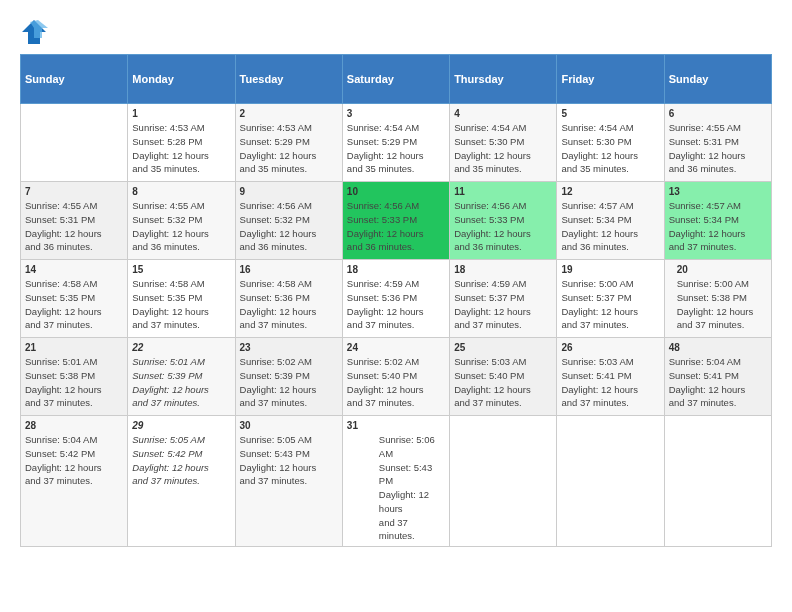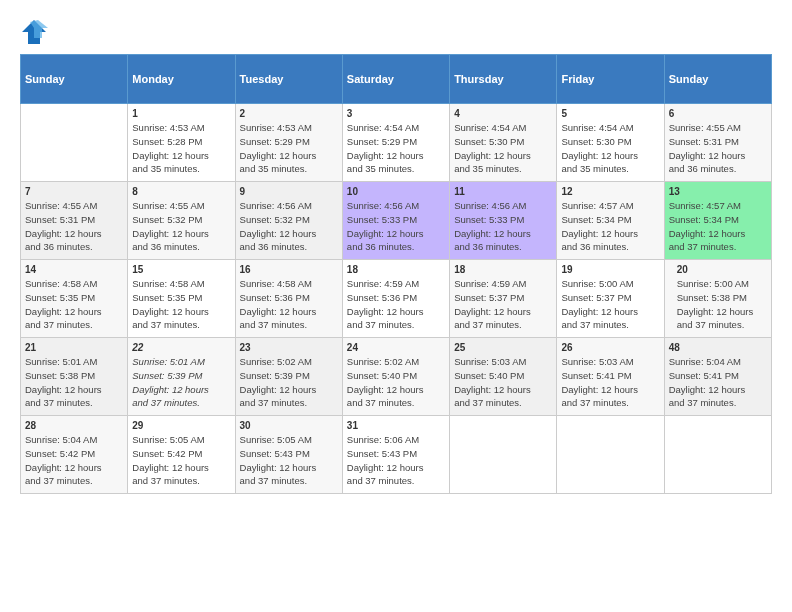--- a/index.html
+++ b/index.html
@@ -180,28 +180,28 @@
 Daylight: 12 hours
 and 36 minutes.</div>
           </td>
           <td style="background: rgb(240, 240, 240);">
             <span class="day-num">9</span>
             <div class="day-info" style="white-space: pre-line;">Sunrise: 4:56 AM
 Sunset: 5:32 PM
 Daylight: 12 hours
 and 36 minutes.</div>
           </td>
-          <td style="background: #c4b5fd; margin-left: 27px;">
+          <td style="background: #22c55e; margin-left: 27px;">
             <span class="day-num">10</span>
             <div class="day-info" style="white-space: pre-line;">Sunrise: 4:56 AM
 Sunset: 5:33 PM
 Daylight: 12 hours
 and 36 minutes.</div>
           </td>
-          <td style="background: #c4b5fd;">
+          <td style="background: #86efac;">
             <span class="day-num">11</span>
             <div class="day-info" style="white-space: pre-line;">Sunrise: 4:56 AM
 Sunset: 5:33 PM
 Daylight: 12 hours
 and 36 minutes.</div>
           </td>
           <td style="background: rgb(247, 247, 247);">
             <span class="day-num">12</span>
             <div class="day-info" style="white-space: pre-line;">Sunrise: 4:57 AM
 Sunset: 5:34 PM
@@ -319,37 +319,37 @@
           </td>
         </tr>
         <tr>
           <td style="background: rgb(247, 247, 247);">
             <span class="day-num">28</span>
             <div class="day-info" style="white-space: pre-line;">Sunrise: 5:04 AM
 Sunset: 5:42 PM
 Daylight: 12 hours
 and 37 minutes.</div>
           </td>
-          <td style="background: rgb(255, 255, 255);">
+          <td style="background: rgb(255, 255, 255); font-style: italic;">
             <span class="day-num">29</span>
             <div class="day-info" style="white-space: pre-line;">Sunrise: 5:05 AM
 Sunset: 5:42 PM
 Daylight: 12 hours
 and 37 minutes.</div>
           </td>
           <td style="background: rgb(247, 247, 247);">
             <span class="day-num">30</span>
             <div class="day-info" style="white-space: pre-line;">Sunrise: 5:05 AM
 Sunset: 5:43 PM
 Daylight: 12 hours
 and 37 minutes.</div>
           </td>
           <td style="background: rgb(255, 255, 255);">
             <span class="day-num">31</span>
-            <div class="day-info" style="white-space: pre-line;">Sunrise: 5:06 AM
+            <div class="day-info" style="white-space: pre-line; margin-left: 32px;">Sunrise: 5:06 AM
 Sunset: 5:43 PM
 Daylight: 12 hours
 and 37 minutes.</div>
           </td>
           <td class="empty" style="background: rgb(255, 255, 255);"></td>
           <td class="empty" style="background: rgb(255, 255, 255);"></td>
           <td class="empty" style="background: rgb(255, 255, 255);"></td>
         </tr>
       </tbody>
   </table>

